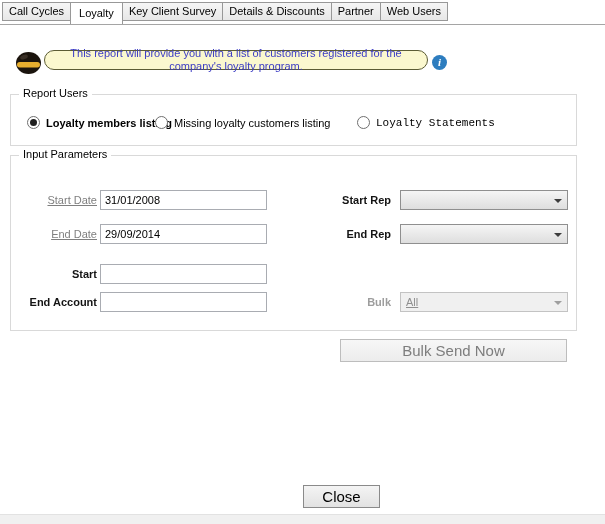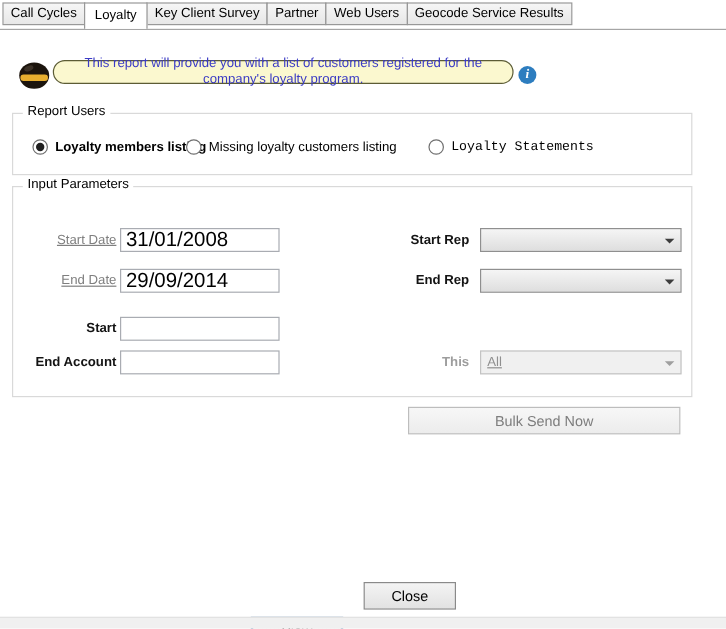--- a/index.html
+++ b/index.html
@@ -53,64 +53,64 @@
   .lbl.dis { color:#9d9d9d; }
   #lbl-start-date { left:8px;  top:38px;  width:78px;text-align:right; }
   #lbl-end-date   { left:8px;  top:72px;  width:78px; }
   #lbl-start      { left:8px;  top:112px; width:78px; }
   #lbl-end-acct   { left:8px;  top:140px; width:78px; }
   #lbl-start-rep  { left:306px; top:38px;  width:74px; }
   #lbl-end-rep    { left:306px; top:72px;  width:74px; }
   #lbl-type       { left:306px; top:140px; width:74px; }
   
   .tbox {
-    position:absolute; box-sizing:border-box; width:133px; height:20px;
+    position:absolute; box-sizing:border-box; width:167px; height:20px;
     border:1px solid #a9acb2; padding:0 4px; background:#fff; color:#000;
-    font-family:"Liberation Sans", sans-serif; font-size:17px;
+    font-family:"Liberation Sans", sans-serif; font-size:11px;
   }
   #tb-start-date { left:89px; top:34px; }
   #tb-end-date   { left:89px; top:68px; }
   #tb-start      { left:89px; top:108px; }
   #tb-end-acct   { left:89px; top:136px; }
   
   .combo { position:absolute; box-sizing:border-box; width:168px; height:20px;
     border:1px solid #8f8f8f; background:linear-gradient(#f5f5f5,#dedede); cursor:default; }
   .combo .val { position:absolute; left:5px; top:3px; line-height:13px;text-decoration:underline; }
   .combo .arrow { position:absolute; right:5px; top:8px; width:0; height:0;
     border-left:4px solid transparent; border-right:4px solid transparent; border-top:4px solid #3d3d3d; }
   .combo.disabled { background:#f0f0f0; border-color:#c3c3c3; }
   .combo.disabled .val { color:#8f8f8f; }
   .combo.disabled .arrow { border-top-color:#9f9f9f; }
   #cb-start-rep { left:389px; top:34px; }
   #cb-end-rep   { left:389px; top:68px; }
   #cb-type      { left:389px; top:136px; }
   
   .btn {
     position:absolute; box-sizing:border-box; display:flex; align-items:center; justify-content:center;
-    font-size:12px; background:linear-gradient(#f4f4f4,#e2e2e2); border:1px solid #9a9a9a;
+    font-size:15px; background:linear-gradient(#f4f4f4,#e2e2e2); border:1px solid #9a9a9a;
     color:#000; z-index:2; cursor:default;
   }
   #btn-bulk { left:340px; top:339px; width:227px; height:23px;
     color:#7d7d7d; border-color:#bdbdbd; background:linear-gradient(#f7f7f7,#ececec); }
   #btn-view  { left:209px; top:514px; width:77px; height:23px; border:2px solid #3a72a4; }
   #btn-close { left:303px; top:485px; width:77px; height:23px; border:1px solid #8a8a8a; }
   .footer { position:absolute; left:0; top:514px; width:605px; height:10px; background:#f0f0f0; border-top:1px solid #e2e2e2; z-index:2; }
 </style>
 </head>
 <body>
 
 <div class="window">
 
   <div class="tabstrip">
     <div class="tab">Call Cycles</div>
     <div class="tab selected">Loyalty</div>
     <div class="tab">Key Client Survey</div>
+    <div class="tab">Details &amp; Discounts</div>
     <div class="tab">Partner</div>
     <div class="tab">Web Users</div>
-    <div class="tab">Geocode Service Results</div>
   </div>
 
   <div class="page"></div>
 
   <div class="logo">
     <svg width="27" height="24" viewBox="0 0 27 24">
       <ellipse cx="13.5" cy="12" rx="12.5" ry="11" fill="#1b140d"></ellipse>
       <rect x="2" y="11" width="23" height="5.5" rx="2.7" fill="#e7ae2f"></rect>
       <ellipse cx="9" cy="6" rx="4" ry="2.2" fill="#3a3026" transform="rotate(-20 9 6)"></ellipse>
     </svg>
@@ -159,21 +159,21 @@
       <span class="val"></span>
       <span class="arrow"></span>
     </div>
 
     <div class="lbl" id="lbl-start">Start</div>
     <input class="tbox" id="tb-start" type="text" value="" style="">
 
     <div class="lbl" id="lbl-end-acct">End Account</div>
     <input class="tbox" id="tb-end-acct" type="text" value="" style="">
 
-    <div class="lbl dis" id="lbl-type">This</div>
+    <div class="lbl dis" id="lbl-type">Bulk</div>
     <div class="combo disabled" id="cb-type">
       <span class="val">All</span>
       <span class="arrow"></span>
     </div>
   </div>
 
   <div class="btn" id="btn-bulk">Bulk Send Now</div>
 
   <div class="btn" id="btn-view">View</div>
   <div class="btn" id="btn-close">Close</div>

